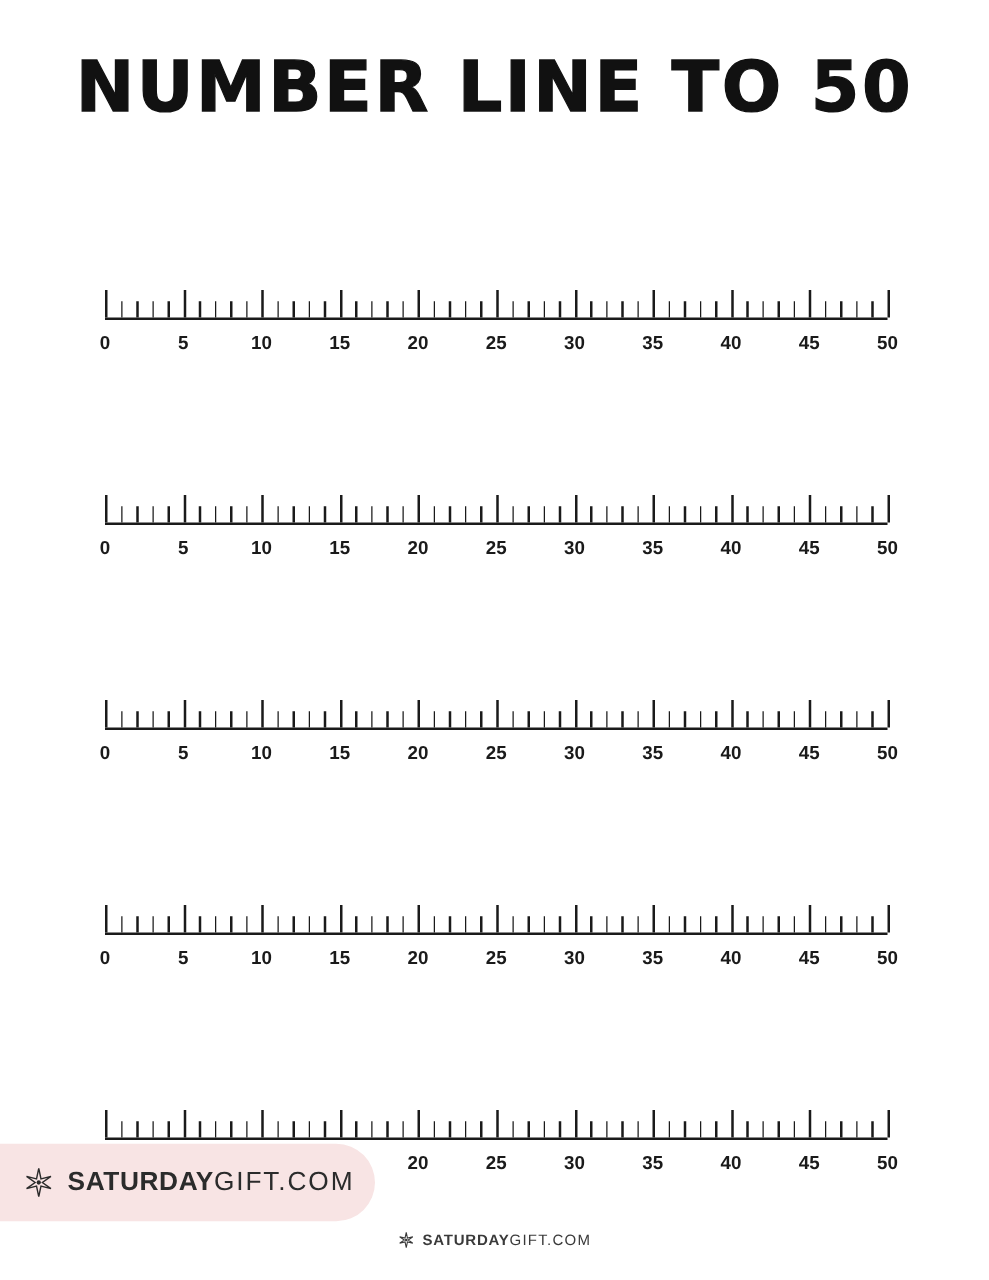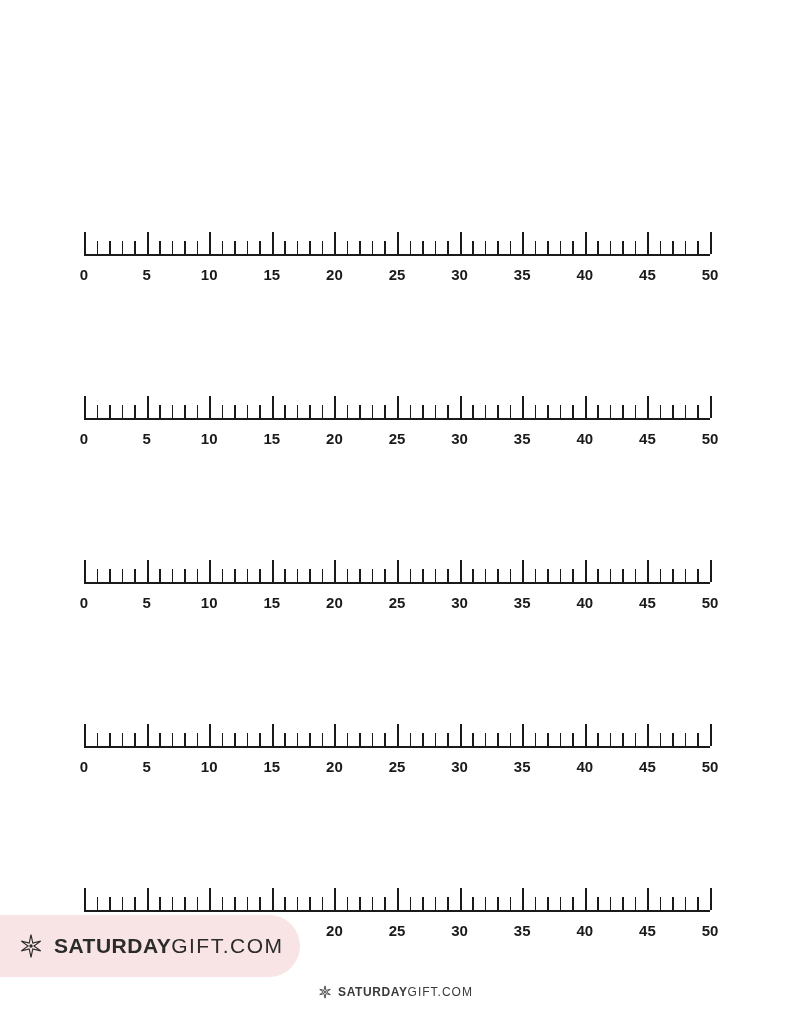--- a/index.html
+++ b/index.html
@@ -141,20 +141,21 @@
     white-space: nowrap;
   }
   .footer-text .b1 { font-weight: bold; }
   .footer-text .b2 { font-weight: normal; letter-spacing: 1px; }
 </style>
 </head>
 <body>
 
 <div class="page">
 
+  <div class="title">NUMBER LINE TO 50</div>
 
   <div class="lines-area">
       <div class="numberline">
         <div class="nl-inner">
           <div class="axis"></div>
           <div class="tick major" style="left: 0px;"></div>
           <div class="tick-label" style="left: 0px;">0</div>
           <div class="tick minor" style="left: 12.52px;"></div>
           <div class="tick minor" style="left: 25.04px;"></div>
           <div class="tick minor" style="left: 37.56px;"></div>

